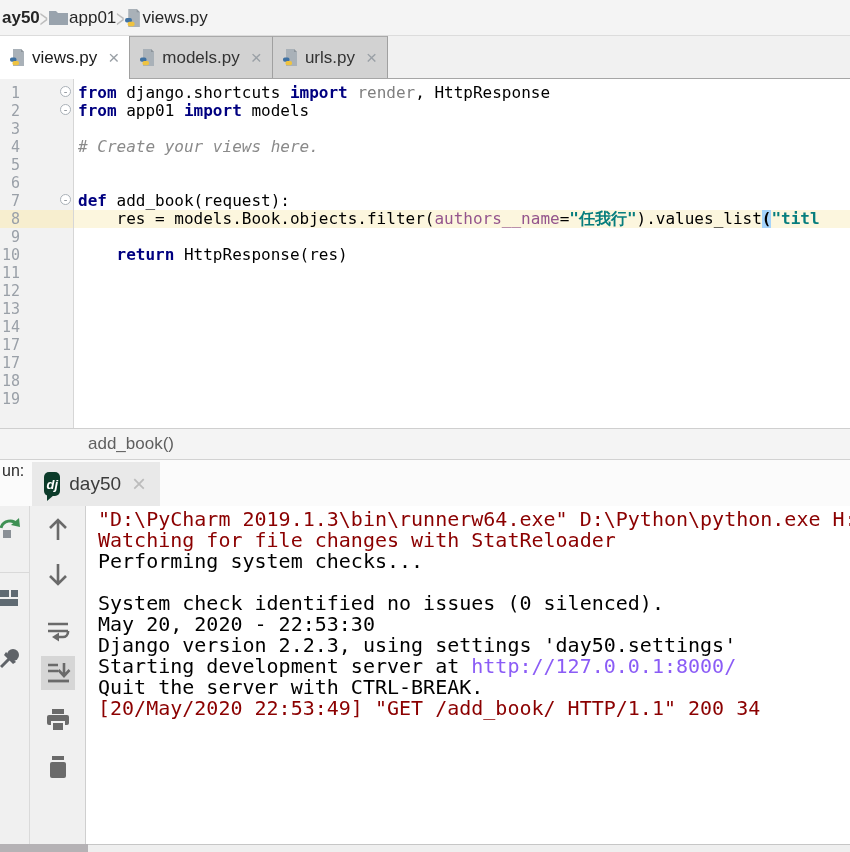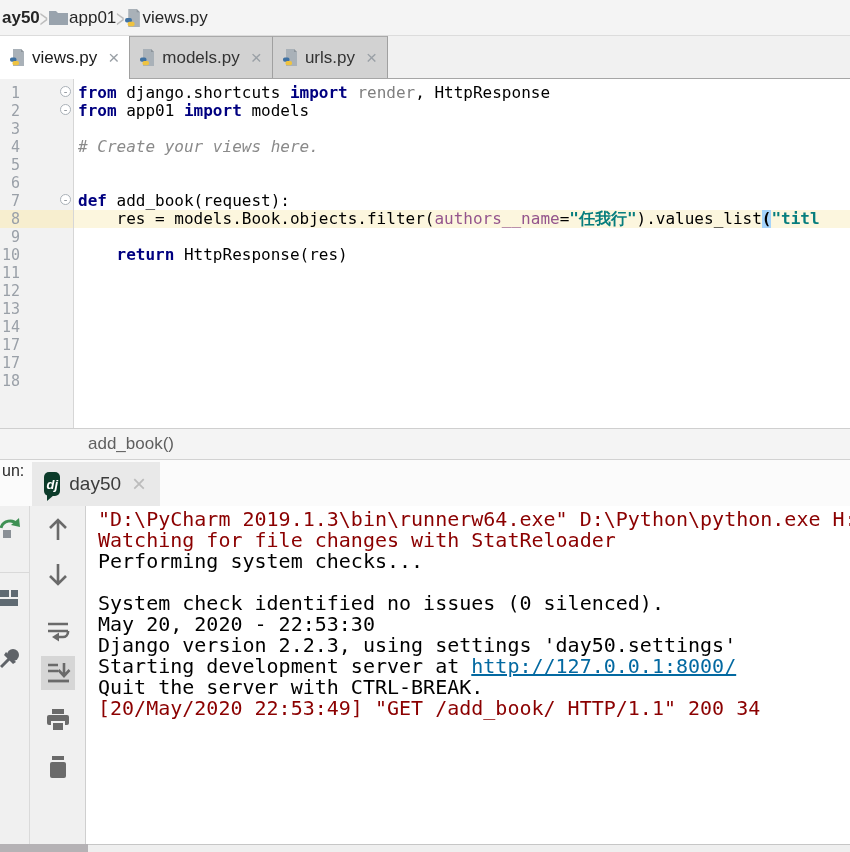--- a/index.html
+++ b/index.html
@@ -112,21 +112,21 @@
 
   
   .console {
     flex:1; background:#fff; overflow:hidden; padding:3px 0 0 12px;
     font-family:"DejaVu Sans Mono", monospace; font-size:20px; line-height:21px;
     white-space:pre; color:#000;
   }
   .console-line { min-height:21px; }
   .cl-err  { color:#8b0000; }
   .cl-std  { color:#000; }
-  .cl-link { color:#0369a1; text-decoration:underline; }
+  .cl-link { color:#8b5cf6; }
 
   
   .bottom-strip { height:8px; background:#efefef; border-top:1px solid #c6c6c6; position:relative; }
   .bottom-strip .seg { position:absolute; left:0; top:-1px; bottom:0; width:88px; background:#b5b2b5; }
 
   svg { display:block; }
 </style>
 </head>
 <body>
 
@@ -205,20 +205,21 @@
         <div class="row current"><div class="gutter-cell"><span class="ln">8</span></div><div class="code"><span class="c-p">    res = models.Book.objects.filter(</span><span class="c-pa">authors__name</span><span class="c-p">=</span><span class="c-s">"任我行"</span><span class="c-p">).values_list</span><span class="c-m">(</span><span class="c-s">"titl</span></div></div>
         <div class="row"><div class="gutter-cell"><span class="ln">9</span></div><div class="code"></div></div>
         <div class="row"><div class="gutter-cell"><span class="ln">10</span></div><div class="code"><span class="c-p">    </span><span class="c-k">return </span><span class="c-p">HttpResponse(res)</span></div></div>
         <div class="row"><div class="gutter-cell"><span class="ln">11</span></div><div class="code"></div></div>
         <div class="row"><div class="gutter-cell"><span class="ln">12</span></div><div class="code"></div></div>
         <div class="row"><div class="gutter-cell"><span class="ln">13</span></div><div class="code"></div></div>
         <div class="row"><div class="gutter-cell"><span class="ln">14</span></div><div class="code"></div></div>
         <div class="row"><div class="gutter-cell"><span class="ln">17</span></div><div class="code"></div></div>
         <div class="row"><div class="gutter-cell"><span class="ln">17</span></div><div class="code"></div></div>
         <div class="row"><div class="gutter-cell"><span class="ln">18</span></div><div class="code"></div></div>
+        <div class="row"><div class="gutter-cell"><span class="ln">19</span></div><div class="code"></div></div>
       </div>
   </div>
 
   <div class="navbar-bottom">
     <span>add_book()</span>
   </div>
 
   <div class="run-header">
     <span class="run-label">un:</span>
     <div class="run-tab">

